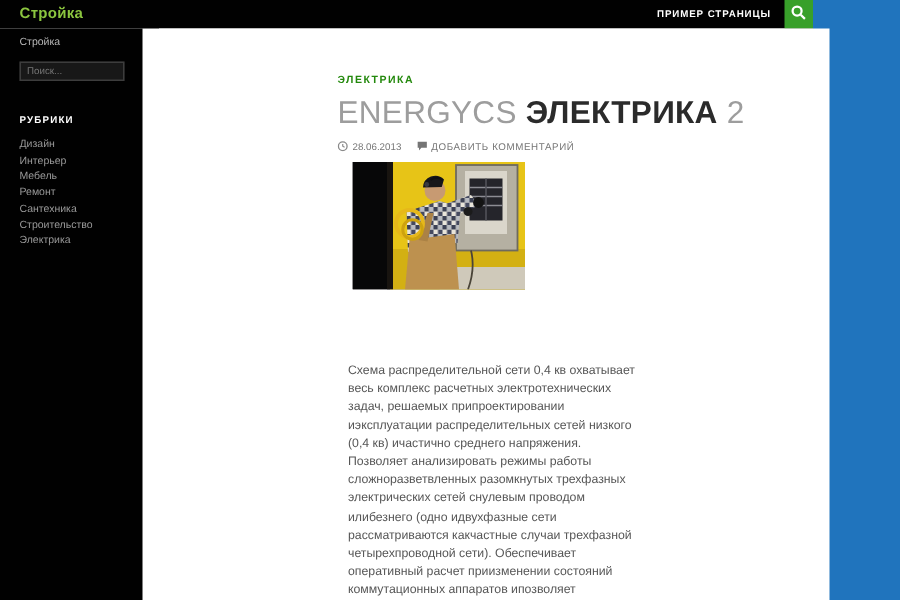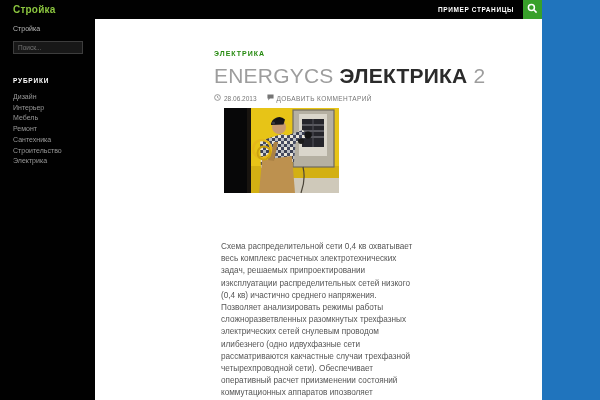--- a/index.html
+++ b/index.html
@@ -87,21 +87,21 @@
   .cat-list { list-style: none; margin: 8px 0 0 13px; }
   .cat-list li {
     color: #999999;
     font-size: 7px;
     line-height: 10.7px;
     cursor: pointer;
   }
 
   
   .content {
-    position: absolute; left: 95px; top: 19px;
+    position: absolute; left: 106px; top: 19px;
     width: 447px; height: 381px;
     background: #ffffff;
   }
   .article { position: absolute; left: 119px; top: 23px; width: 310px; }
   .cat-link {
     color: #24890d;
     font-size: 7px; font-weight: 700;
     text-transform: uppercase;
     letter-spacing: 1px;
     cursor: pointer;

